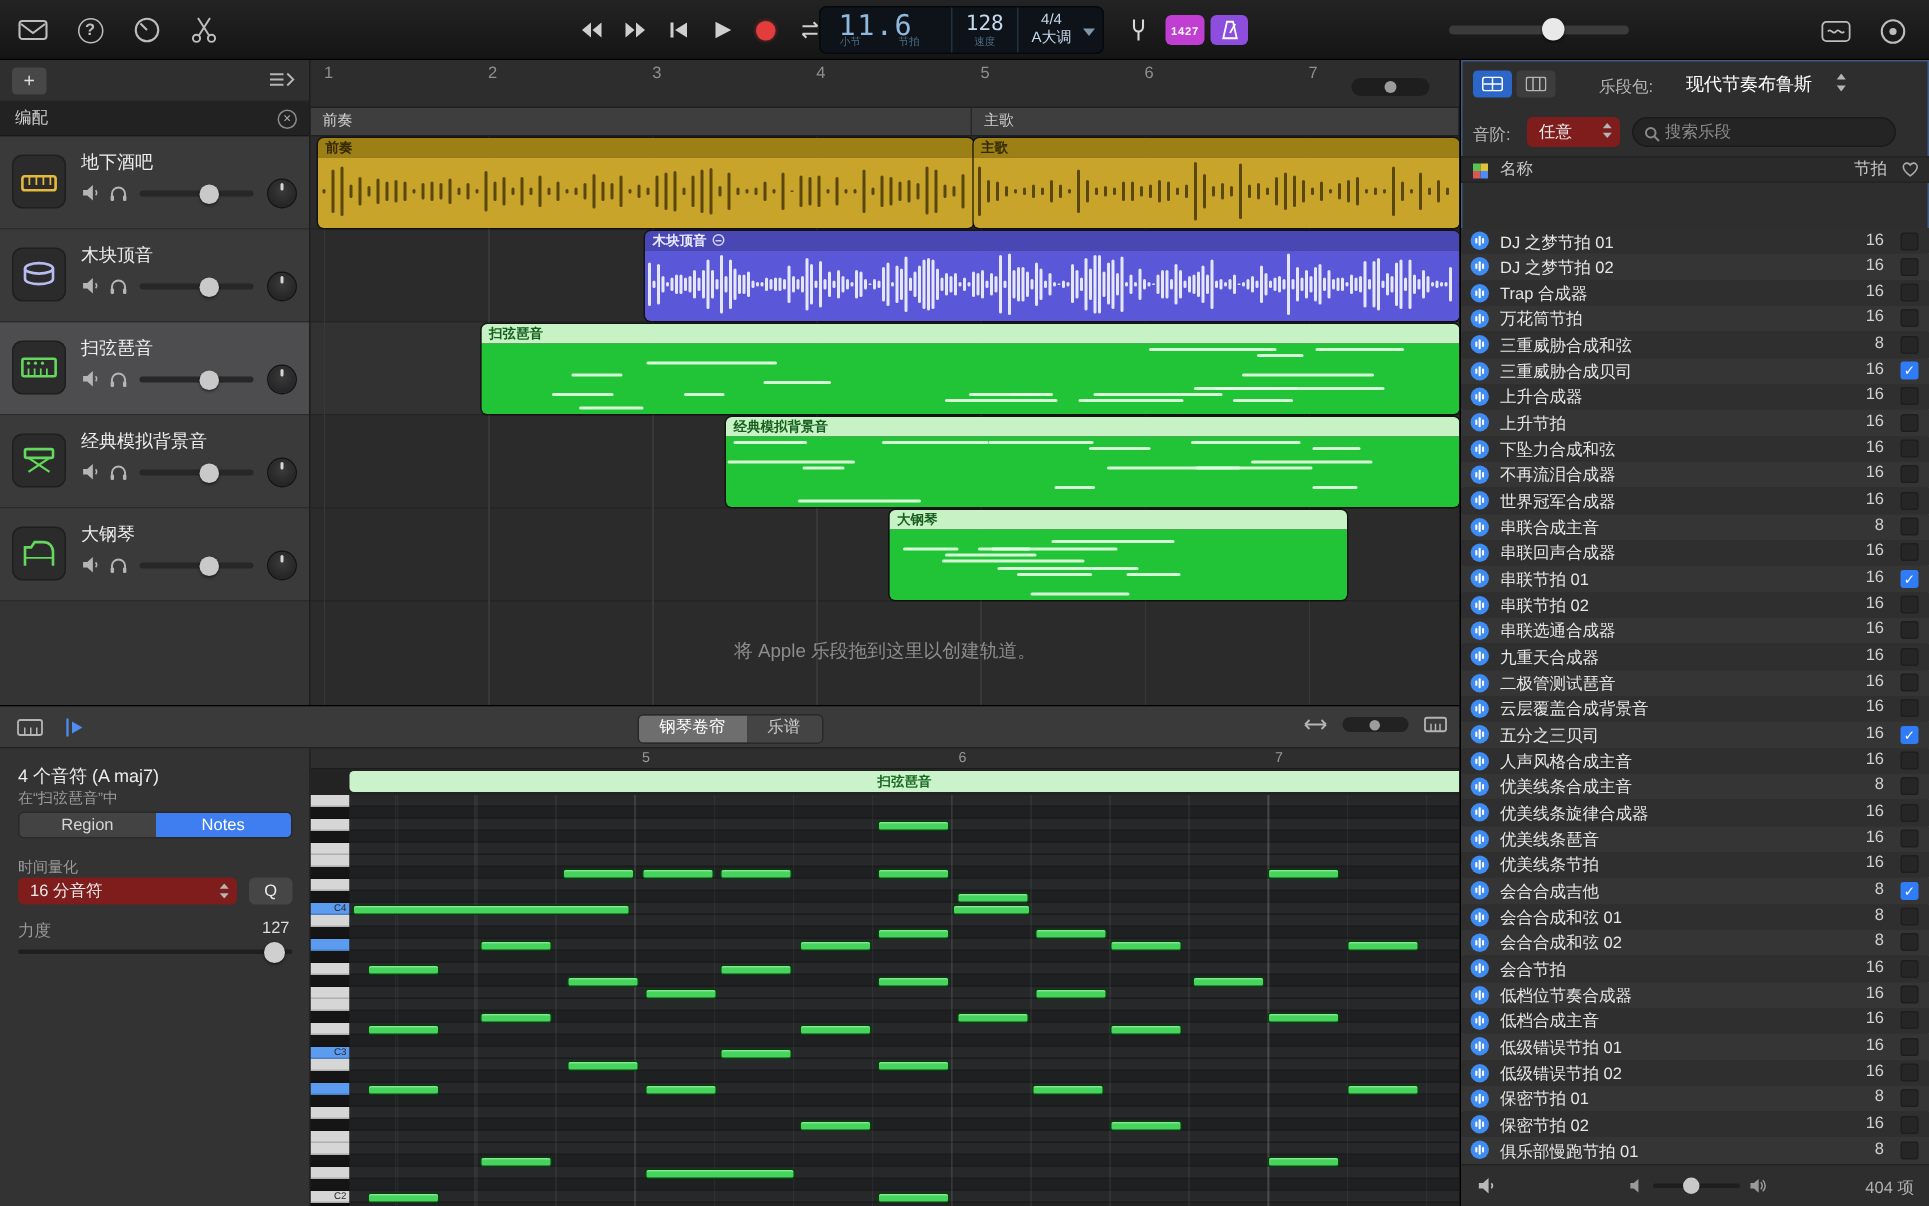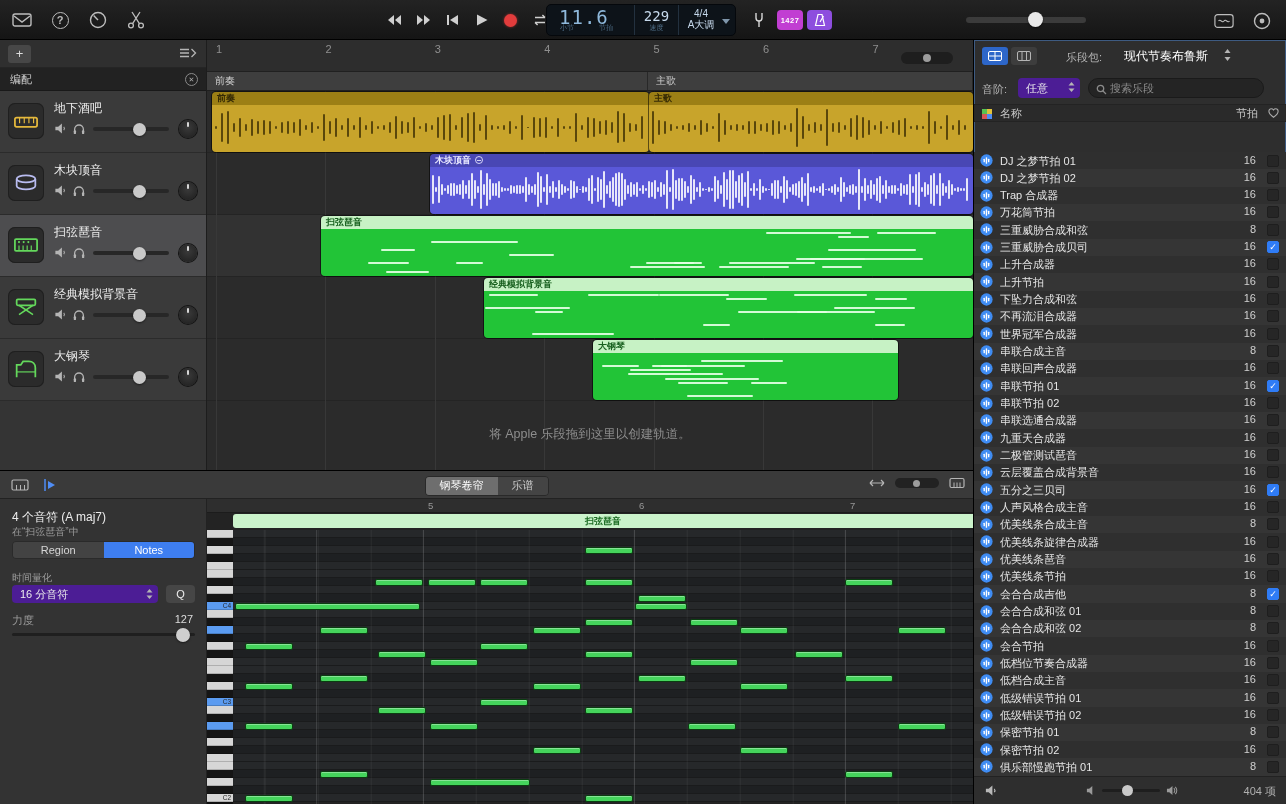--- a/index.html
+++ b/index.html
@@ -118,21 +118,21 @@
   .pill-sm i { position:absolute; left:18px; top:1.5px; width:7px; height:7px; border-radius:50%; background:#9c9c9c; }
   #editor-side { position:absolute; left:0; top:28px; width:207px; height:306px; background:#333;
     border-right:1px solid #222; }
   .info-title { position:absolute; left:12px; top:10px; font-size:12px; color:#ececec; }
   .info-sub { position:absolute; left:12px; top:26px; font-size:10px; color:#9b9b9b; }
   .rn-seg { position:absolute; left:12px; top:42px; width:183px; height:18px; display:flex;
     border-radius:4px; overflow:hidden; border:1px solid #2a2a2a; }
   .rn-seg .t { flex:1; text-align:center; line-height:17px; font-size:11px; background:#434343; color:#d6d6d6; }
   .rn-seg .t.on { background:#3e7ef0; color:#fff; }
   .q-label { position:absolute; left:12px; top:72px; font-size:10px; color:#9b9b9b; }
-  .dropdown { position:absolute; background:#4c1d95; border-radius:4px; color:#ececec; font-size:11px; }
+  .dropdown { position:absolute; background:#7f1d1d; border-radius:4px; color:#ececec; font-size:11px; }
   .dd-quant { left:12px; top:86px; width:146px; height:18px; line-height:18px; padding-left:8px; }
   .dd-chev { position:absolute; right:5px; top:4px; }
   .q-btn { position:absolute; left:166px; top:86px; width:29px; height:18px; background:#464646;
     border-radius:4px; color:#ececec; font-size:11px; text-align:center; line-height:18px; }
   .v-label { position:absolute; left:12px; top:114px; font-size:11px; color:#9b9b9b; }
   .v-value { position:absolute; right:13px; top:114px; font-size:11px; color:#dcdcdc; }
   .v-slider { position:absolute; left:12px; top:134px; width:183px; height:3px; background:#1f1f1f; border-radius:2px; }
   .v-thumb { position:absolute; left:164px; top:-5.5px; width:14px; height:14px; border-radius:50%;
     background:#cfcfcf; box-shadow:0 1px 2px rgba(0,0,0,.5); }
   #piano-area { position:absolute; left:207px; top:28px; right:0; height:306px; background:#232323; overflow:hidden; }
@@ -272,21 +272,21 @@
         </span>
     </div>
 
     <div class="lcd">
       <div class="lcd-sec lcd-pos">
         <div class="lcd-big">11.6</div>
         <span class="lcd-lab lab-bars">小节</span>
         <span class="lcd-lab lab-beats">节拍</span>
       </div>
       <div class="lcd-sec lcd-tempo">
-        <div class="lcd-mid">229</div>
+        <div class="lcd-mid">128</div>
         <span class="lcd-lab lab-c">速度</span>
       </div>
       <div class="lcd-sec lcd-key">
         <div class="lcd-ts">4/4</div>
         <div class="lcd-kv">A大调</div>
         <span class="lcd-chev"></span>
       </div>
     </div>
 
     <span class="fork">

